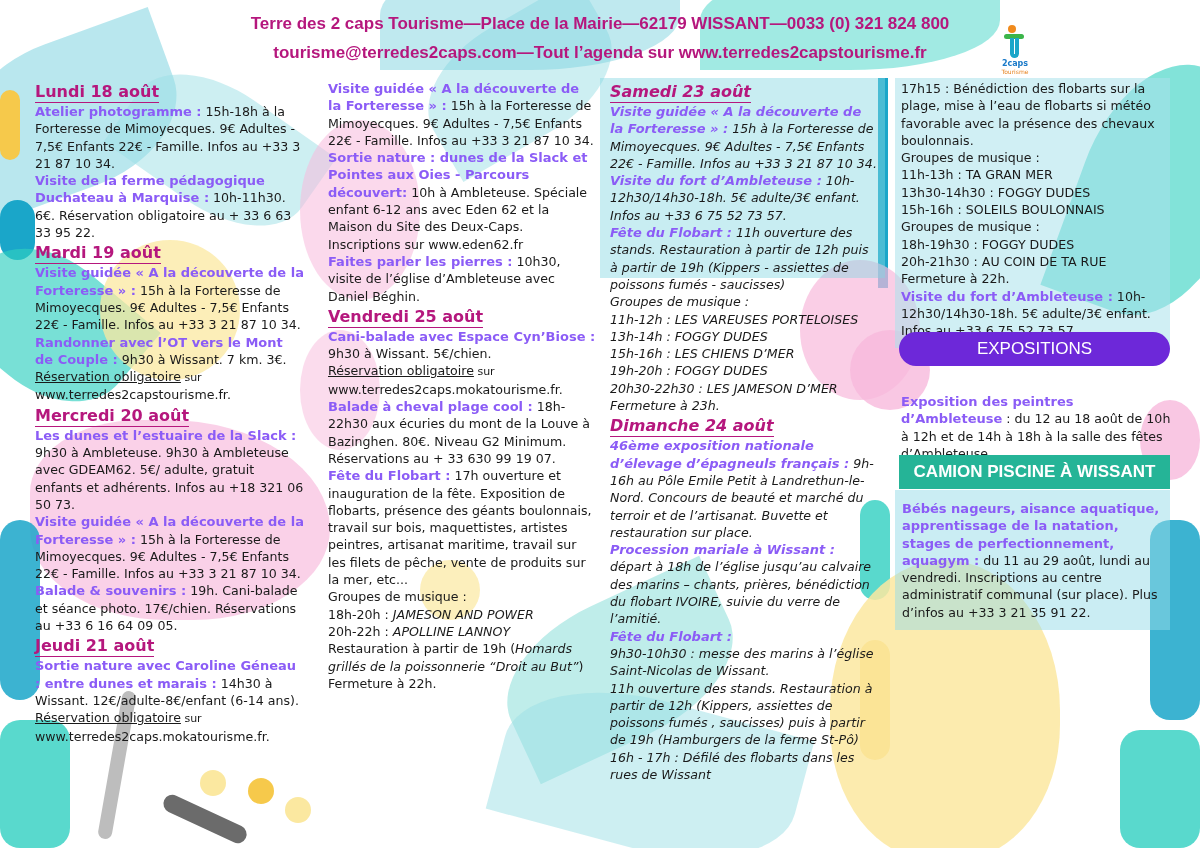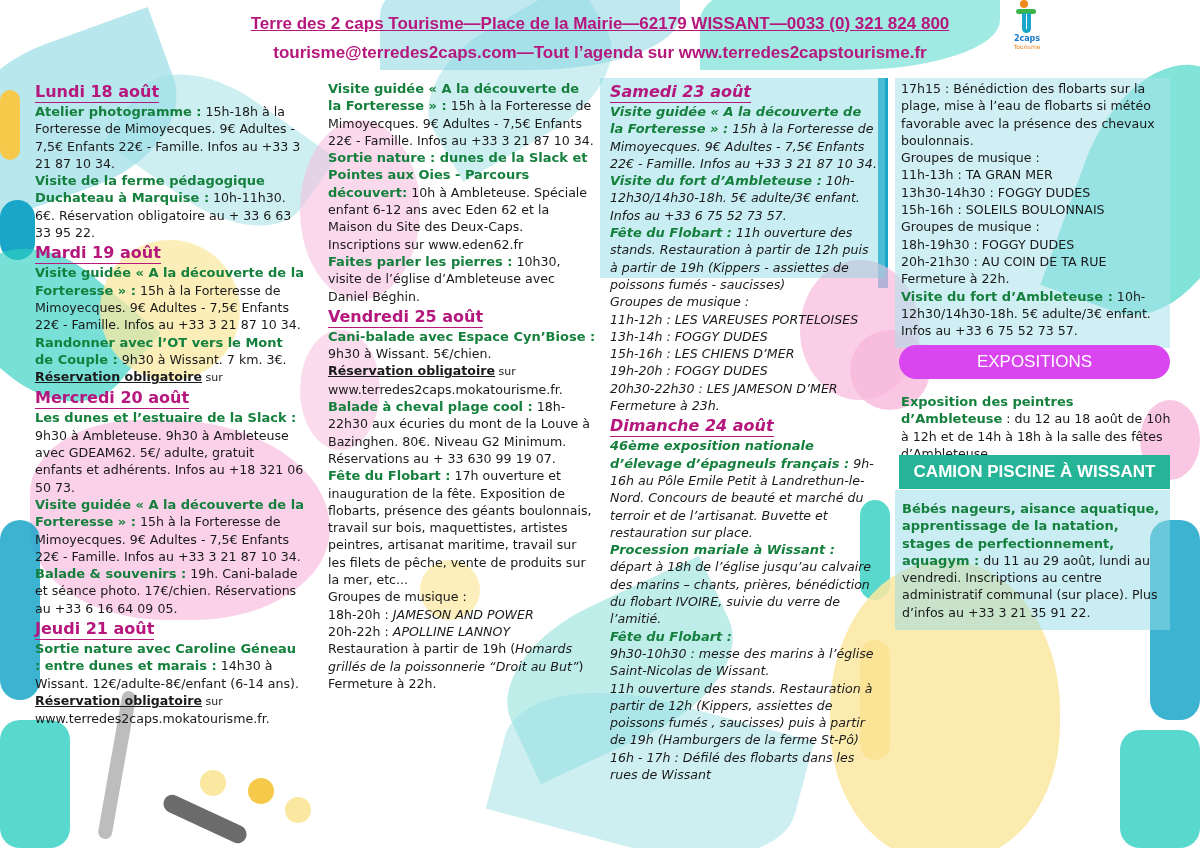--- a/index.html
+++ b/index.html
@@ -18,25 +18,25 @@
 
   .header {
     position: absolute; left: 0; top: 0; width: 1200px; height: 78px;
     z-index: 2; text-align: center;
   }
   .header-line {
     font-family: "Liberation Sans", sans-serif;
     font-weight: bold; color: #b5177d; font-size: 17px;
     position: absolute; left: 200px; width: 800px; text-align: center;
   }
-  .header-line.l1 { top: 14px; text-decoration: underline; }
+  .header-line.l1 { top: 14px; }
   .header-line.l2 { top: 43px; }
   .logo {
-    position: absolute; left: 995px; top: 0; width: 40px; height: 60px;
-    z-index: 2; text-align: center; margin-left: 12px;
+    position: absolute; left: 995px; top: 25px; width: 40px; height: 60px;
+    z-index: 2; text-align: center;
   }
   .logo .mark { width: 22px; height: 34px; margin: 0 auto; position: relative; }
   .logo .mark .c1 { position:absolute; left:4px; top:0; width:8px; height:8px; border-radius:50%; background:#f08a1c; }
   .logo .mark .c2 { position:absolute; left:0; top:9px; width:20px; height:5px; border-radius:3px; background:#3bb54a; }
   .logo .mark .c3 { position:absolute; left:6px; top:13px; width:9px; height:20px; border-radius:0 0 8px 8px; border:4px solid #1aa6c9; border-top:none; }
   .logo .t1 { font-size: 8px; font-weight: bold; color: #1a7ac9; line-height: 9px; }
   .logo .t2 { font-size: 6px; color: #e6821e; line-height: 8px; }
 
   .col {
     position: absolute; top: 80px; z-index: 2;
@@ -46,37 +46,37 @@
   .col2 { left: 328px; width: 268px; }
   .col3 { left: 610px; width: 268px; font-style: italic; }
   .col4 { left: 901px; width: 266px; top: 80px; }
 
   .day {
     font-family: "DejaVu Sans", sans-serif;
     color: #b5177d; font-size: 16px; font-weight: bold;
     line-height: 21px; display: inline-block;
     border-bottom: 1px solid #b5177d; margin-top: 1px;
   }
-  .ev-title { color: #15803d; font-weight: bold; font-size: 13px; }
-  .bold-u { font-weight: bold; text-decoration: underline; }
+  .ev-title { color: #8b5cf6; font-weight: bold; font-size: 13px; }
+  .bold-u { font-weight: normal; text-decoration: underline; }
   .small { font-size: 11px; }
   .italic { font-style: italic; }
   .block { display: block; }
 
   .panel-teal-bg {
     position: absolute; z-index: 1;
     background: rgba(132, 214, 226, 0.45);
   }
 
   .section-bar {
     position: absolute; z-index: 2; left: 899px; width: 271px; height: 34px;
     color: #ffffff; font-family: "Liberation Sans", sans-serif;
     font-size: 17px; text-align: center; line-height: 34px;
   }
-  .bar-expo { top: 345px; background: #d946ef; border-radius: 17px; }
+  .bar-expo { top: 332px; background: #6d28d9; border-radius: 17px; }
   .bar-camion { top: 455px; background: #25b497; font-weight: bold; }
 
   .box { position: absolute; z-index: 2; font-size: 12.6px; line-height: 17.3px; }
 </style>
 </head>
 <body>
 
 <div class="bg">
   <div class="leaf" style="left:-40px;top:40px;width:220px;height:150px;background:#7fd3e0;opacity:.55;transform:rotate(-20deg);"></div>
   <div class="leaf" style="left:120px;top:90px;width:200px;height:120px;background:#9be0e6;opacity:.5;transform:rotate(35deg);"></div>
@@ -138,20 +138,21 @@
     <span class="ev-title">Visite de la ferme pédagogique Duchateau à Marquise :</span><span> 10h-11h30. 6€. Réservation obligatoire au + 33 6 63 33 95 22.</span>
   </div>
 
   <div class="day">Mardi 19 août</div>
   <div>
     <span class="ev-title">Visite guidée « A la découverte de la Forteresse » :</span><span> 15h à la Forteresse de Mimoyecques. 9€ Adultes - 7,5€ Enfants 22€ - Famille. Infos au +33 3 21 87 10 34.</span>
   </div>
   <div>
     <span class="ev-title">Randonner avec l’OT vers le Mont de Couple :</span><span> 9h30 à Wissant. 7 km. 3€.</span>
     <span class="block"><span class="bold-u">Réservation obligatoire</span><span class="small"> sur</span></span>
+    <span class="block">www.terredes2capstourisme.fr.</span>
   </div>
 
   <div class="day">Mercredi 20 août</div>
   <div>
     <span class="ev-title">Les dunes et l’estuaire de la Slack :</span><span> 9h30 à Ambleteuse. 9h30 à Ambleteuse avec GDEAM62. 5€/ adulte, gratuit enfants et adhérents. Infos au +18 321 06 50 73.</span>
   </div>
   <div>
     <span class="ev-title">Visite guidée « A la découverte de la Forteresse » :</span><span> 15h à la Forteresse de Mimoyecques. 9€ Adultes - 7,5€ Enfants 22€ - Famille. Infos au +33 3 21 87 10 34.</span>
   </div>
   <div>

